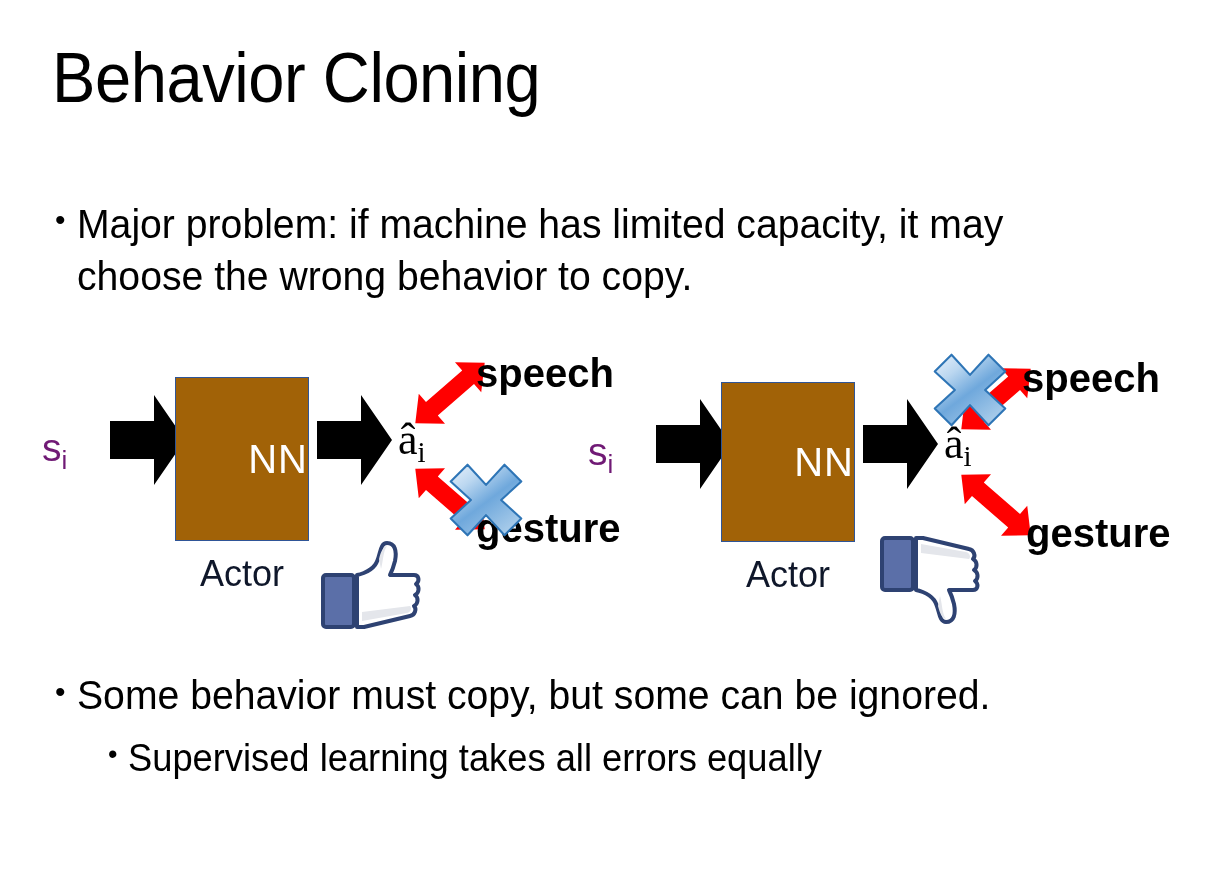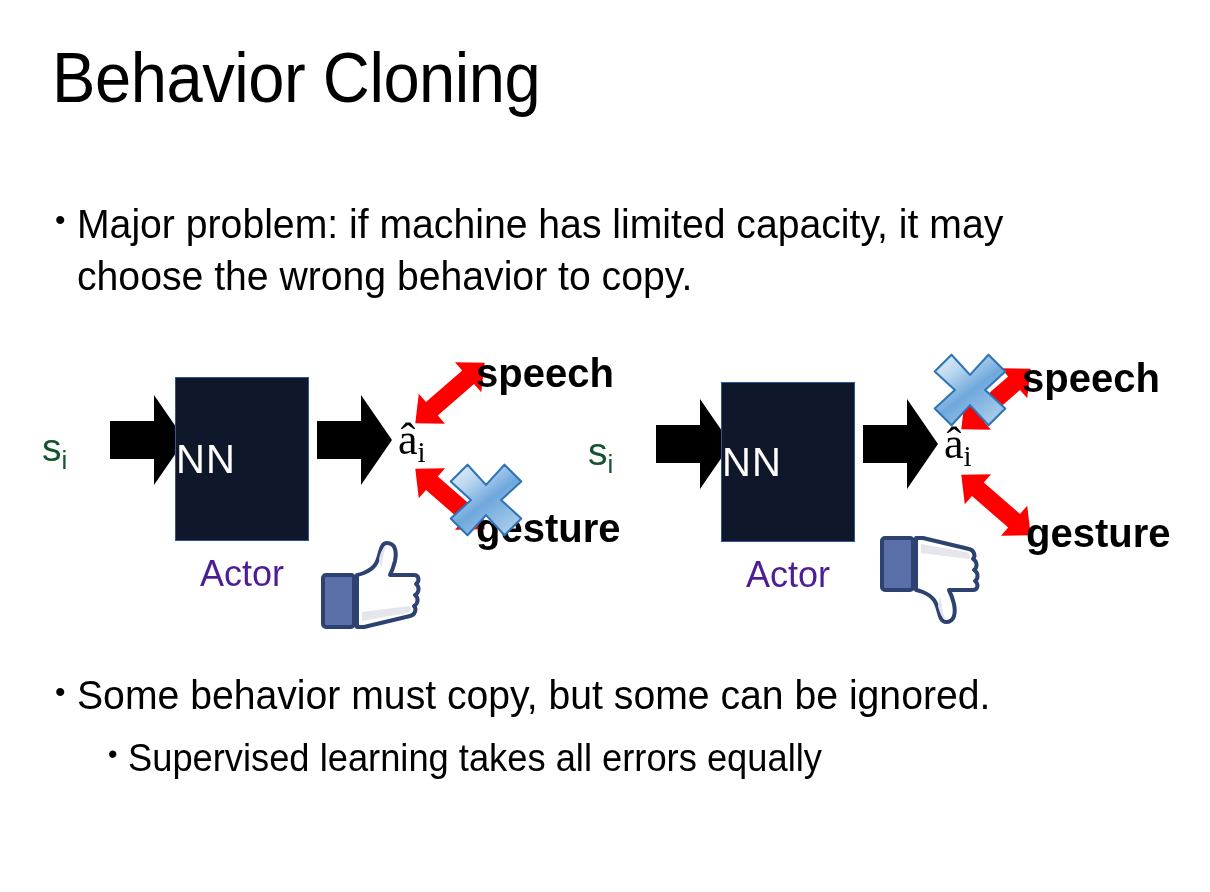--- a/index.html
+++ b/index.html
@@ -92,58 +92,58 @@
     height: 300px;
   }
   #diagram-left  { left: 14px; }
   #diagram-right { left: 560px; }
 
   
   .state-label {
     position: absolute;
     font-family: "Liberation Sans", sans-serif;
     font-size: 39px;
-    color: #14532d;
+    color: #701a75;
     white-space: nowrap;
   }
   .state-label .sub {
     font-size: 26px;
     vertical-align: -0.30em;
     margin-left: 0px;
   }
 
   
   .block-arrow {
     position: absolute;
     display: block;
   }
 
   
   .nn-box {
     position: absolute;
-    background: #0f172a;
+    background: #a16207;
     border: 1.5px solid #2F5597;
     box-sizing: border-box;
     display: flex;
     align-items: center;
-    justify-content: flex-start;
+    justify-content: flex-end;
   }
   .nn-box span {
     color: #ffffff;
     font-family: "Liberation Sans", sans-serif;
     font-size: 40px;
     letter-spacing: 1px;
     line-height: 1;
   }
 
   .actor-label {
     position: absolute;
     font-family: "Liberation Sans", sans-serif;
     font-size: 36px;
-    color: #4c1d95;
+    color: #0f172a;
     white-space: nowrap;
     text-align: center;
   }
 
   
   .action-label {
     position: absolute;
     font-family: "Liberation Serif", serif;
     font-size: 44px;
     color: #000000;

